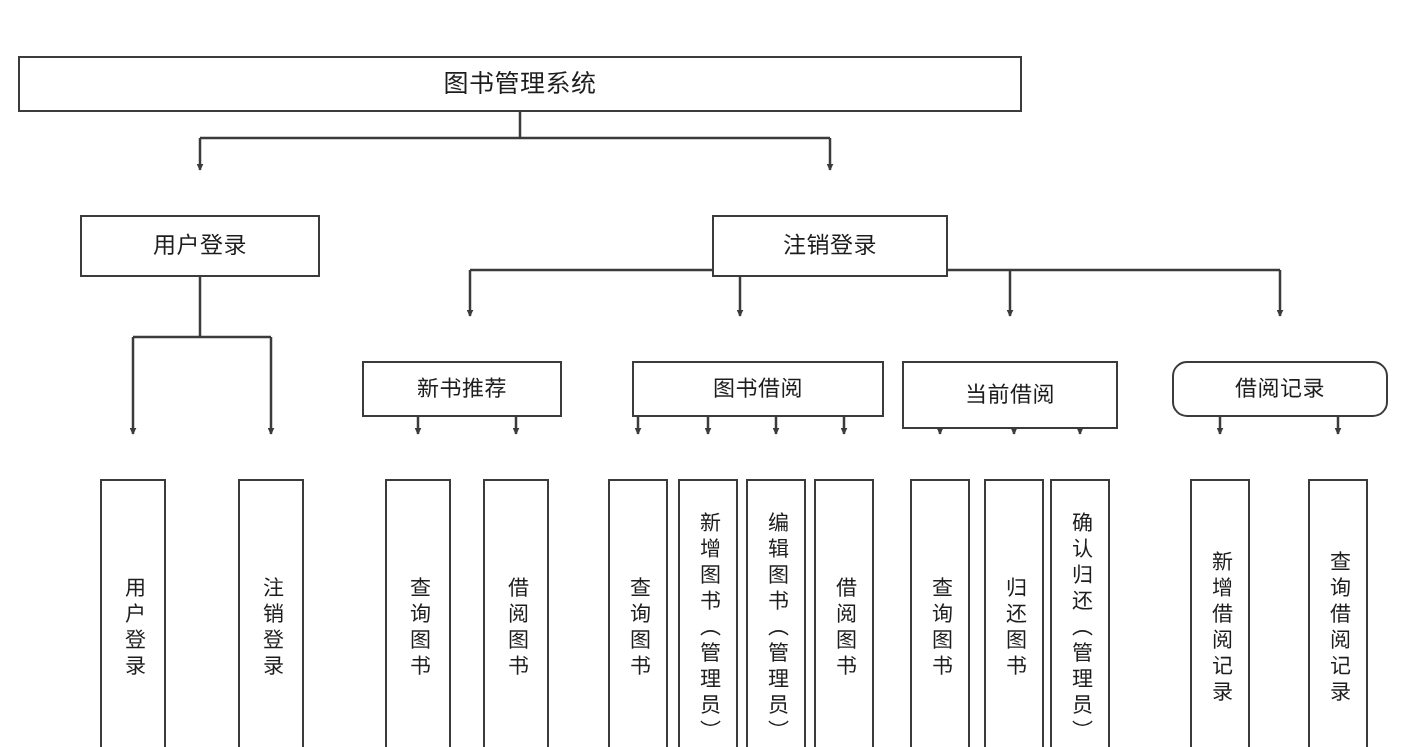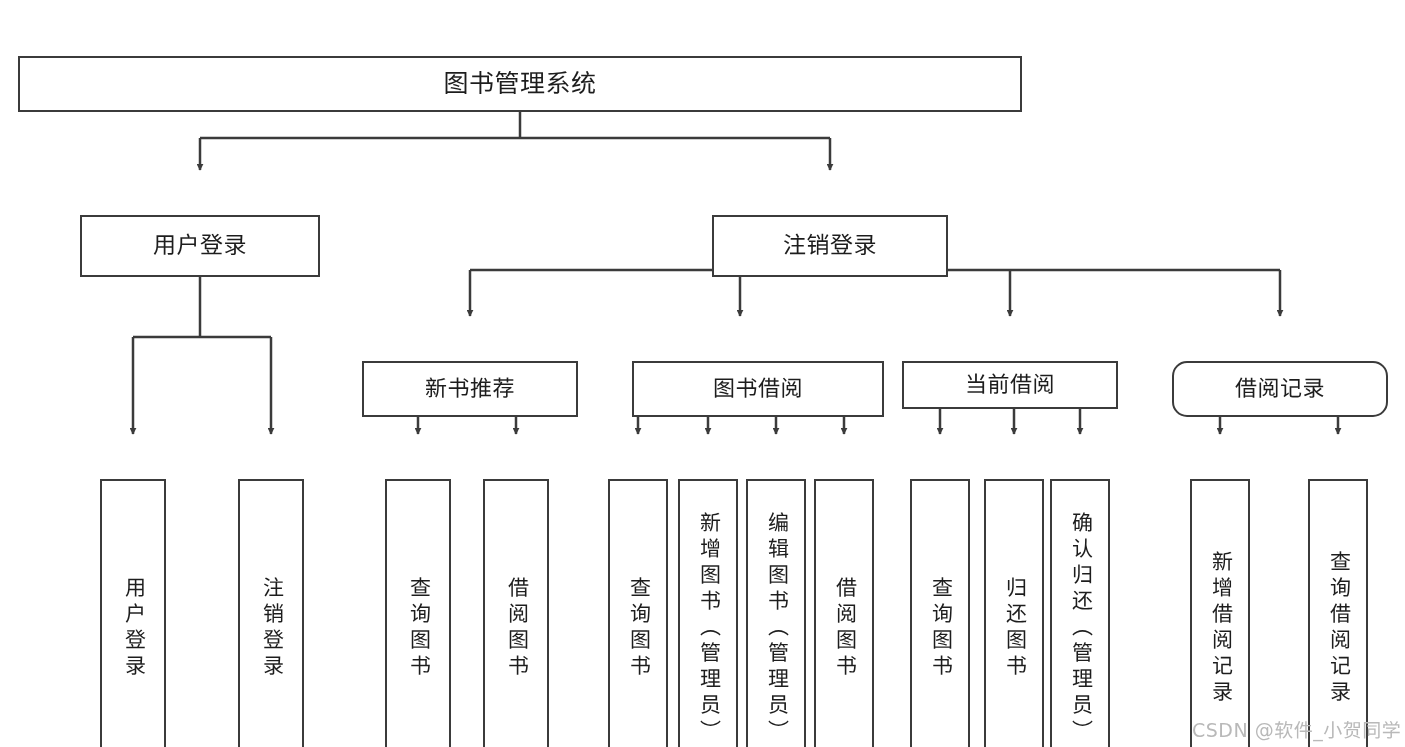--- a/index.html
+++ b/index.html
@@ -115,27 +115,27 @@
   <div id="nodes-layer">
       <div class="node root" style="left: 18px; top: 12px; width: 1004px; height: 56px;">
         <div class="node-label">图书管理系统</div>
       </div>
       <div class="node level1" style="left: 80px; top: 171px; width: 240px; height: 62px;">
         <div class="node-label">用户登录</div>
       </div>
       <div class="node level1" style="left: 712px; top: 171px; width: 236px; height: 62px;">
         <div class="node-label">注销登录</div>
       </div>
-      <div class="node level2" style="left: 362px; top: 317px; width: 216px; height: 56px;">
+      <div class="node level2" style="left: 362px; top: 317px; width: 200px; height: 56px;">
         <div class="node-label">新书推荐</div>
       </div>
       <div class="node level2" style="left: 632px; top: 317px; width: 252px; height: 56px;">
         <div class="node-label">图书借阅</div>
       </div>
-      <div class="node level2" style="left: 902px; top: 317px; width: 216px; height: 48px;">
+      <div class="node level2" style="left: 902px; top: 317px; width: 216px; height: 68px;">
         <div class="node-label">当前借阅</div>
       </div>
       <div class="node level2" style="left: 1172px; top: 317px; width: 216px; height: 56px; border-radius: 15px;">
         <div class="node-label">借阅记录</div>
       </div>
       <div class="node leaf" style="left: 100px; top: 435px; width: 66px; height: 300px;">
         <div class="node-label">用户登录</div>
       </div>
       <div class="node leaf" style="left: 238px; top: 435px; width: 66px; height: 300px;">
         <div class="node-label">注销登录</div>
@@ -167,14 +167,13 @@
       <div class="node leaf" style="left: 1050px; top: 435px; width: 60px; height: 300px;">
         <div class="node-label">确认归还（管理员）</div>
       </div>
       <div class="node leaf" style="left: 1190px; top: 435px; width: 60px; height: 300px;">
         <div class="node-label">新增借阅记录</div>
       </div>
       <div class="node leaf" style="left: 1308px; top: 435px; width: 60px; height: 300px;">
         <div class="node-label">查询借阅记录</div>
       </div>
     </div>
-  <div class="watermark" style="left: 1192px; top: 715px;">CSDN @软件_小贺同学</div>
 </div>
 
 </body></html>

